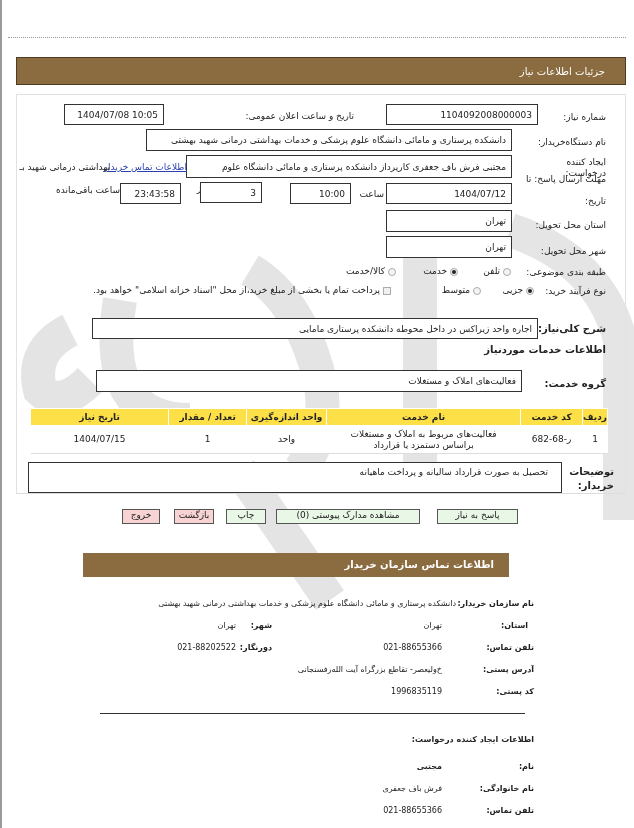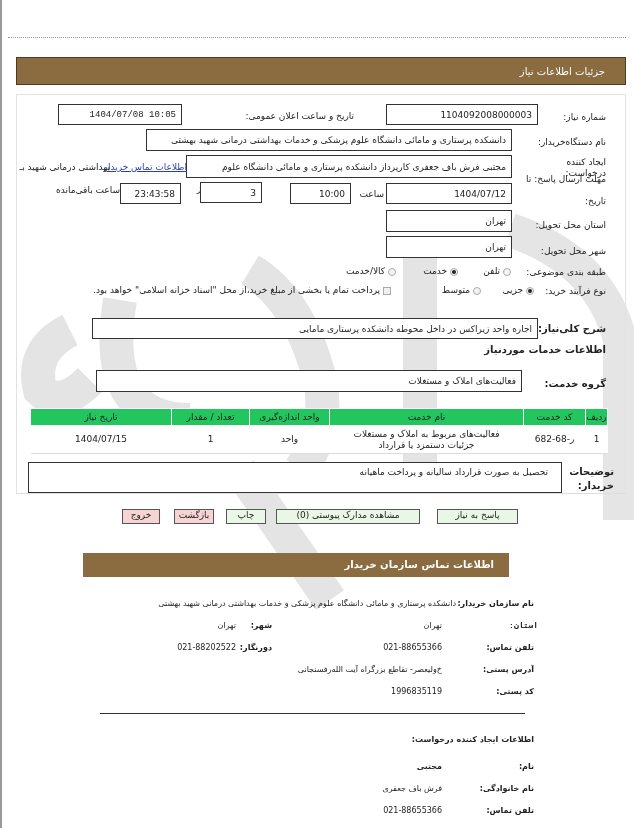--- a/index.html
+++ b/index.html
@@ -13,21 +13,21 @@
     .panel { position: absolute; left: 16px; top: 94px; width: 610px; height: 400px; border: 1px solid #e2e2e2; border-bottom: 1px solid #ddd; }
     .lbl { position: absolute; font-size: 9px; color: #222; white-space: nowrap; }
     .bold { font-weight: bold; font-size: 10px; }
     .box { position: absolute; border: 1px solid #333; background: #fff; font-size: 9px; padding: 0 5px; white-space: nowrap; overflow: visible; display: flex; align-items: center; }
     .box.ltr { direction: ltr; justify-content: flex-end; }
     .radio { display: inline-block; width: 8px; height: 8px; border-radius: 50%; border: 1px solid #aaa; background: #f4f4f4; vertical-align: middle; position: relative; }
     .radio.on::after { content: ""; position: absolute; left: 1px; top: 1px; width: 4px; height: 4px; border-radius: 50%; background: #222; }
     .check { display: inline-block; width: 8px; height: 8px; border: 1px solid #aaa; background: #f0f0f0; vertical-align: middle; }
     .overflow-link { color: #2a3fb0; text-decoration: underline; }
     table.svc { position: absolute; left: 30px; top: 408px; width: 578px; border-collapse: collapse; font-size: 9px; }
-    table.svc th { background: #22c55e; font-weight: normal; height: 17px; border: 1px solid #fff; color: #222; }
+    table.svc th { background: #fde047; font-weight: bold; height: 17px; border: 1px solid #fff; color: #222; }
     table.svc td { text-align: center; height: 28px; background: #fff; border-bottom: 1px solid #ddd; line-height: 11px; }
     .btn { position: absolute; height: 15px; border: 1px solid #555; font-size: 9px; text-align: center; line-height: 11px; cursor: pointer; }
     .btn.green { background: #e9f7e6; }
     .btn.pink { background: #f8d3d3; }
     .section2 { position: absolute; left: 83px; top: 553px; width: 426px; height: 24px; background: #8b6c40; color: #fff; font-weight: bold; font-size: 10px; }
     .section2 span { position: absolute; right: 15px; top: 6px; }
     .small { font-size: 8px; }
     .hr { position: absolute; left: 100px; top: 713px; width: 425px; height: 1px; background: #333; }
   </style>
 </head>
@@ -52,21 +52,21 @@
   <span>جزئیات اطلاعات نیاز</span>
 </div>
 
 <div class="panel"></div>
 
 <span class="lbl" style="right:28px; top:112px;">شماره نیاز:</span>
 <div class="box ltr" style="left:386px; top:104px; width:152px; height:21px;">
     <span>1104092008000003</span>
   </div>
 <span class="lbl" style="right:280px; top:111px;">تاریخ و ساعت اعلان عمومی:</span>
-<div class="box ltr" style="left:58px; top:104px; width:124px; height:21px;font-family:Liberation Mono, monospace;">
+<div class="box ltr" style="left:64px; top:104px; width:100px; height:21px;">
     <span>1404/07/08 10:05</span>
   </div>
 
 <span class="lbl" style="right:28px; top:137px;">نام دستگاه‌خریدار:</span>
 <div class="box" style="left:146px; top:129px; width:366px; height:22px;">
     <span>دانشکده  پرستاری و مامائی  دانشگاه علوم پزشکی و خدمات  بهداشتی  درمانی  شهید  بهشتی</span>
   </div>
 
 <span class="lbl" style="right:28px; top:157px;">ایجاد کننده</span>
 <span class="lbl" style="right:28px; top:168px;">درخواست:</span>
@@ -134,21 +134,21 @@
       <th style="width:78px;">تعداد / مقدار</th>
       <th>تاریخ نیاز</th>
     </tr>
   </thead>
   <tbody>
     <tr>
       <td>1</td>
       <td>ر-68-682</td>
       <td>
         <div>فعالیت‌های مربوط به املاک و مستغلات</div>
-        <div>جزئیات دستمزد یا قرارداد</div>
+        <div>براساس دستمزد یا قرارداد</div>
       </td>
       <td>واحد</td>
       <td>1</td>
       <td>1404/07/15</td>
     </tr>
   </tbody>
 </table>
 
 <span class="lbl bold" style="right:20px; top:466px;">توضیحات</span>
 <span class="lbl bold" style="right:20px; top:480px;">خریدار:</span>
@@ -162,21 +162,21 @@
 <div class="btn pink" style="left:174px; top:509px; width:40px;">بازگشت</div>
 <div class="btn pink" style="left:122px; top:509px; width:38px;">خروج</div>
 
 <div class="section2">
   <span>اطلاعات تماس سازمان خریدار</span>
 </div>
 
 <span class="lbl bold small" style="right:100px; top:599px;">نام سازمان خریدار:</span>
 <span class="lbl small" style="right:178px; top:599px;">دانشکده پرستاری و مامائی دانشگاه علوم پزشکی و خدمات بهداشتی درمانی شهید بهشتی</span>
 
-<span class="lbl bold small" style="right:96px; top:621px;font-family:Liberation Mono, monospace;">استان:</span>
+<span class="lbl bold small" style="right:106px; top:621px;">استان:</span>
 <span class="lbl small" style="right:192px; top:621px;">تهران</span>
 <span class="lbl bold small" style="right:362px; top:621px;">شهر:</span>
 <span class="lbl small" style="right:398px; top:621px;">تهران</span>
 
 <span class="lbl bold small" style="right:100px; top:643px;">تلفن تماس:</span>
 <span class="lbl small" style="right:192px; top:643px; direction:ltr;">021-88655366</span>
 <span class="lbl bold small" style="right:362px; top:643px;">دورنگار:</span>
 <span class="lbl small" style="right:398px; top:643px; direction:ltr;">021-88202522</span>
 
 <span class="lbl bold small" style="right:100px; top:665px;">آدرس پستی:</span>

